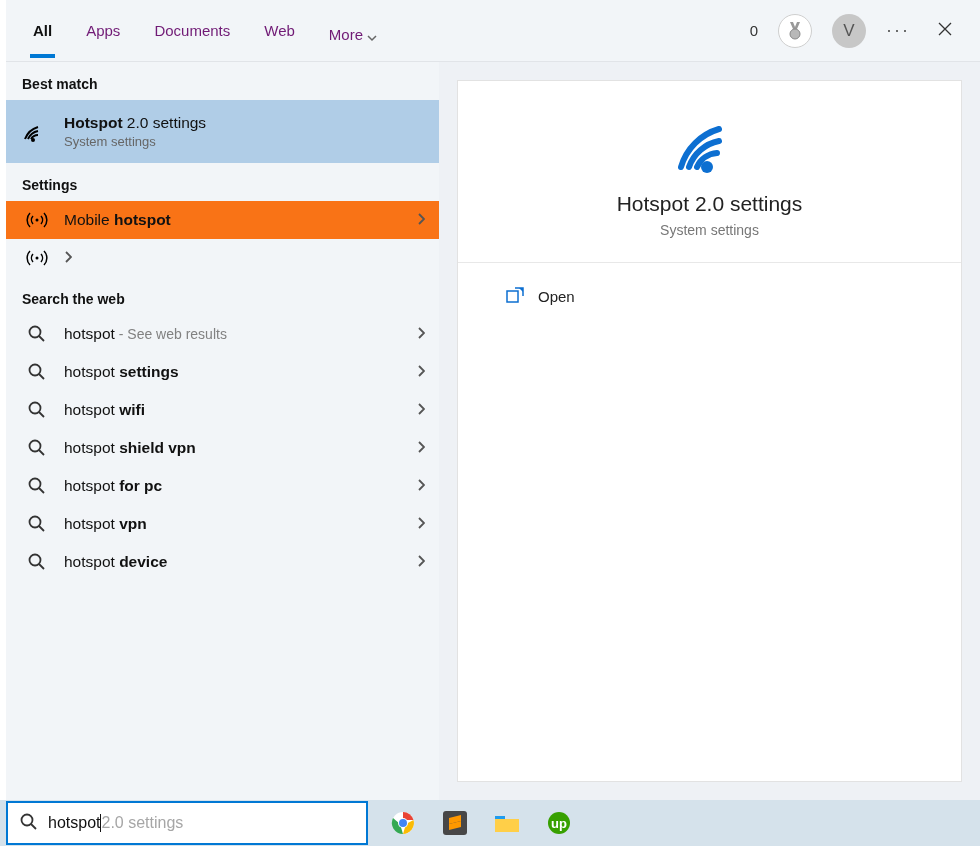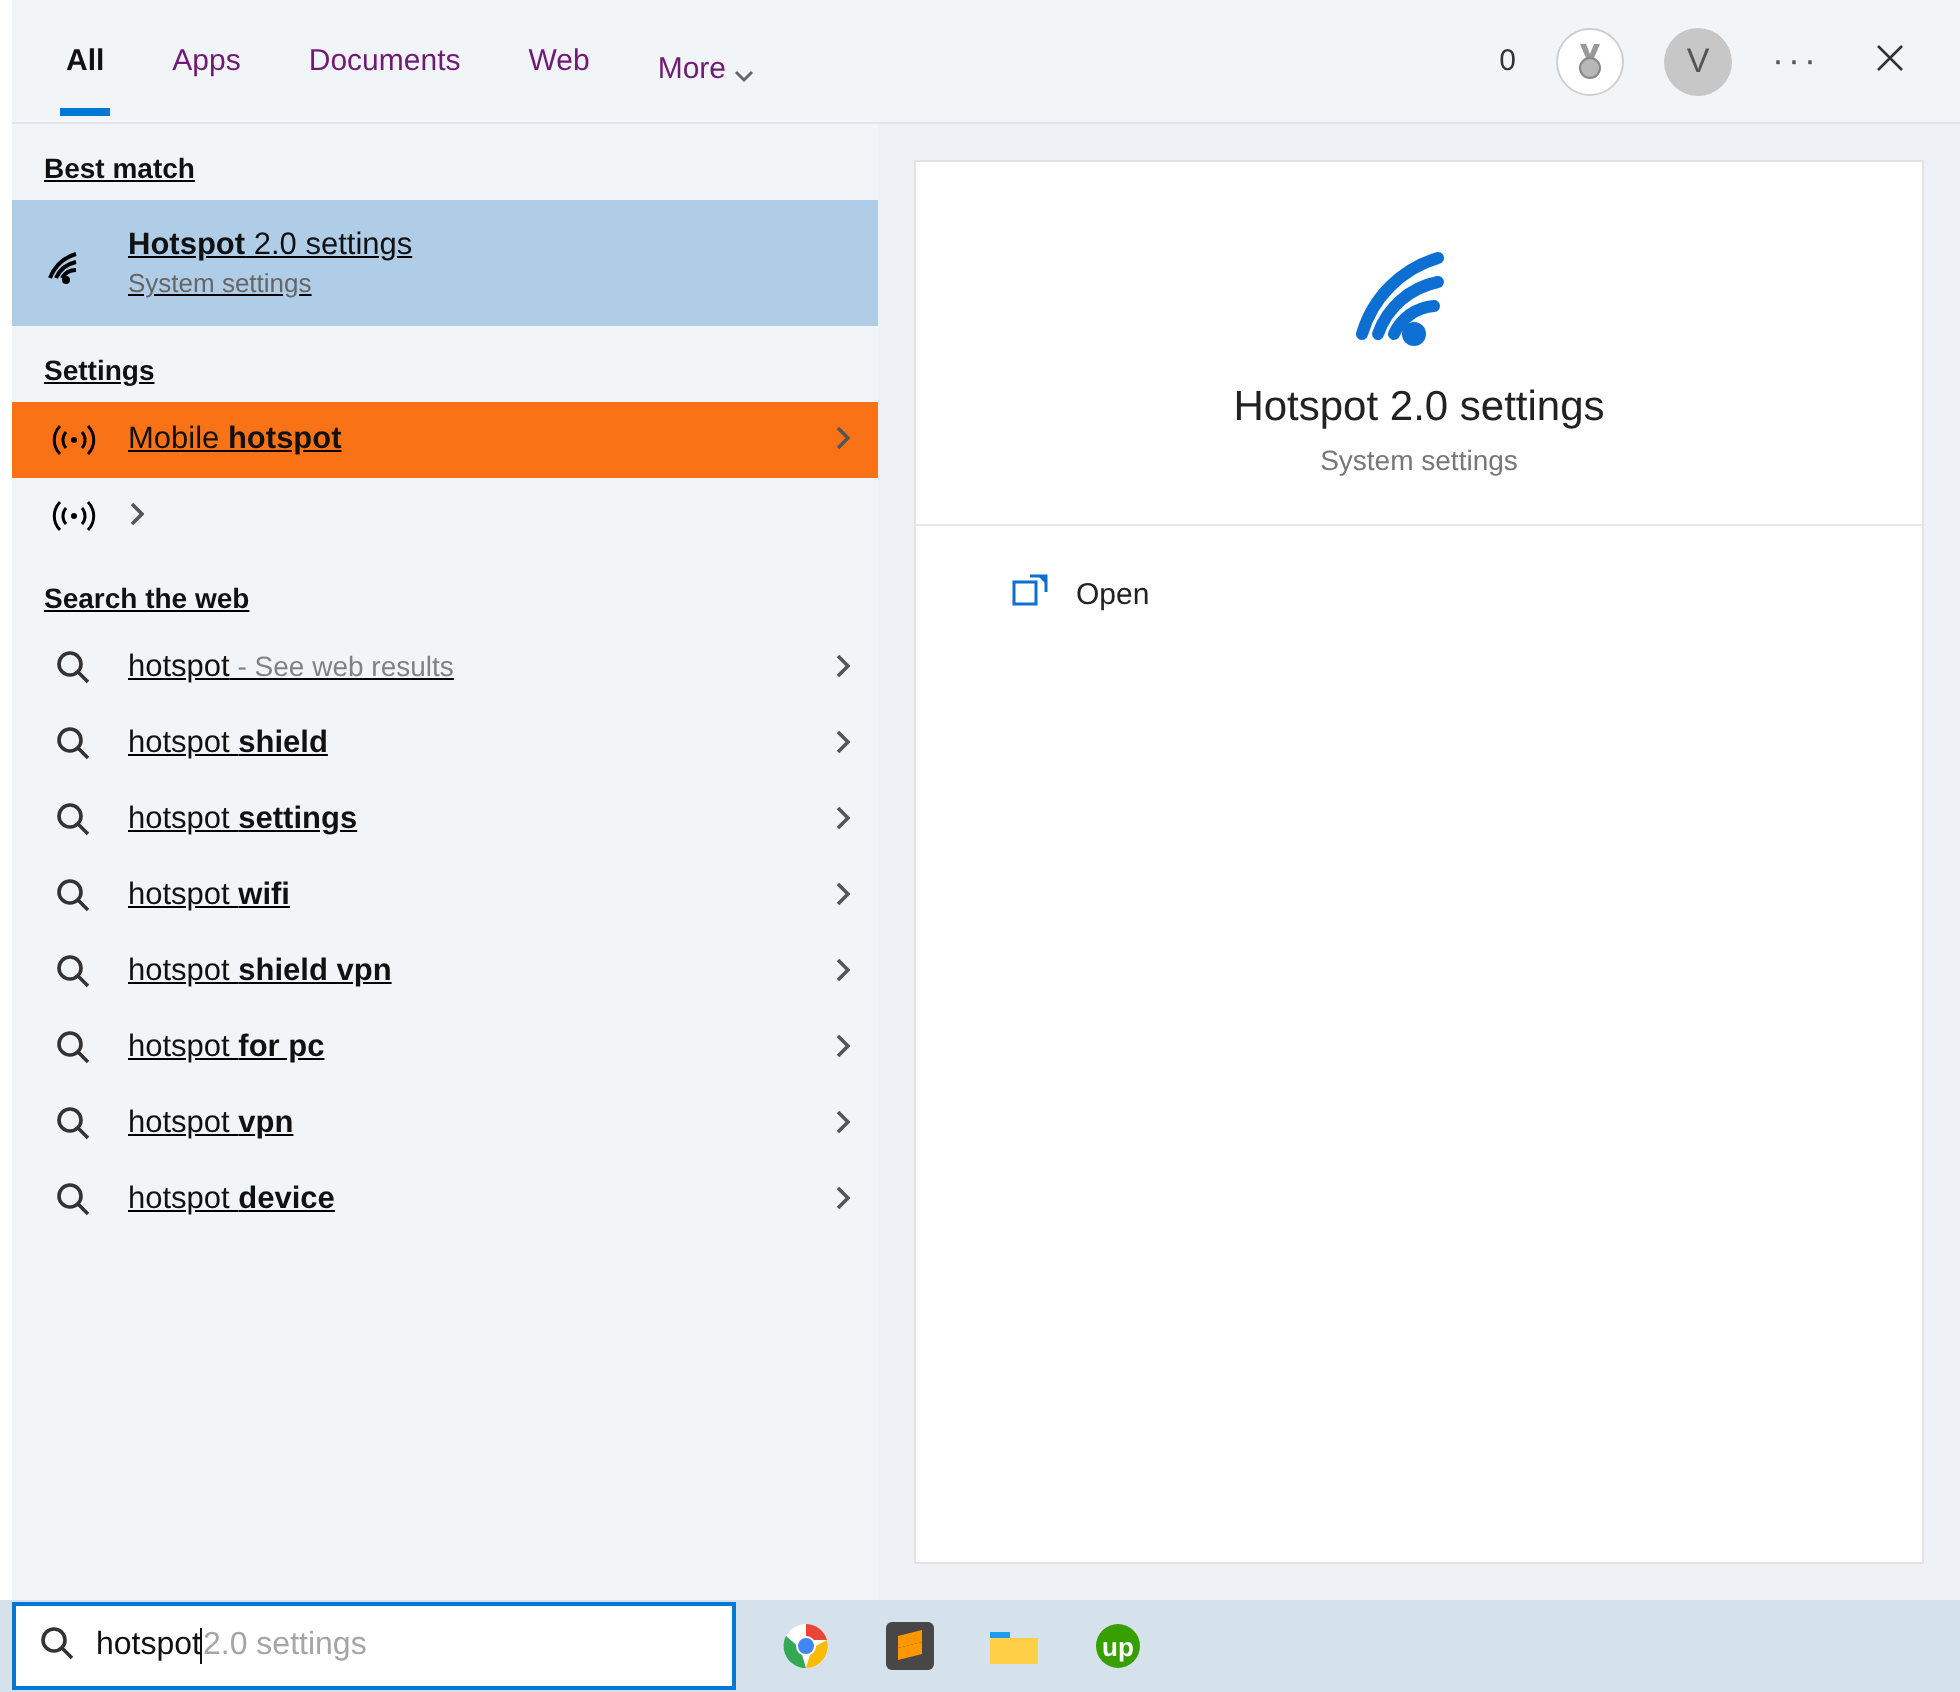--- a/index.html
+++ b/index.html
@@ -56,21 +56,21 @@
       background: #c7c7c7;
       display:flex; align-items:center; justify-content:center;
       color: #555; font-size: 17px;
     }
     .dots { color:#555; font-size:18px; letter-spacing:2px; cursor:pointer; }
     .close-x { font-size:18px; color:#333; cursor:pointer; padding:4px 8px; }
 
     .body-area { flex:1; display:flex; }
 
     
-    .left-col { width: 433px; background:#f2f5f8; overflow-y:auto;text-decoration:underline; }
+    .left-col { width: 433px; background:#f2f5f8; overflow-y:auto; }
     .section-label { font-size: 14px; font-weight: 600; padding: 14px 16px 8px 16px; color:#111; }
 
     .result {
       display:flex; align-items:center;
       padding: 10px 14px 10px 18px;
       gap: 14px;
       cursor:pointer;
     }
     .result .icon { width: 26px; display:flex; align-items:center; justify-content:center; color:#333; }
     .result .txt { flex:1; font-size: 15.5px; color:#111; }
@@ -235,32 +235,20 @@
               <path d="M2 1 L7 6 L2 11" fill="none" stroke="#555" stroke-width="1.8"></path>
             </svg></div>
       </div>
       <div class="result">
         <div class="icon">
             <svg width="18" height="18" viewBox="0 0 18 18">
               <circle cx="7" cy="7" r="5.5" fill="none" stroke="#333" stroke-width="1.8"></circle>
               <line x1="11" y1="11" x2="16" y2="16" stroke="#333" stroke-width="1.8"></line>
             </svg>
           </div>
-        <div class="txt"><span class="prefix">hotspot </span><span class="bold-part">shield</span></div>
-        <div class="chev"><svg width="8" height="12" viewBox="0 0 8 12">
-              <path d="M2 1 L7 6 L2 11" fill="none" stroke="#555" stroke-width="1.8"></path>
-            </svg></div>
-      </div>
-      <div class="result">
-        <div class="icon">
-            <svg width="18" height="18" viewBox="0 0 18 18">
-              <circle cx="7" cy="7" r="5.5" fill="none" stroke="#333" stroke-width="1.8"></circle>
-              <line x1="11" y1="11" x2="16" y2="16" stroke="#333" stroke-width="1.8"></line>
-            </svg>
-          </div>
         <div class="txt"><span class="prefix">hotspot </span><span class="bold-part">settings</span></div>
         <div class="chev"><svg width="8" height="12" viewBox="0 0 8 12">
               <path d="M2 1 L7 6 L2 11" fill="none" stroke="#555" stroke-width="1.8"></path>
             </svg></div>
       </div>
       <div class="result">
         <div class="icon">
             <svg width="18" height="18" viewBox="0 0 18 18">
               <circle cx="7" cy="7" r="5.5" fill="none" stroke="#333" stroke-width="1.8"></circle>
               <line x1="11" y1="11" x2="16" y2="16" stroke="#333" stroke-width="1.8"></line>

